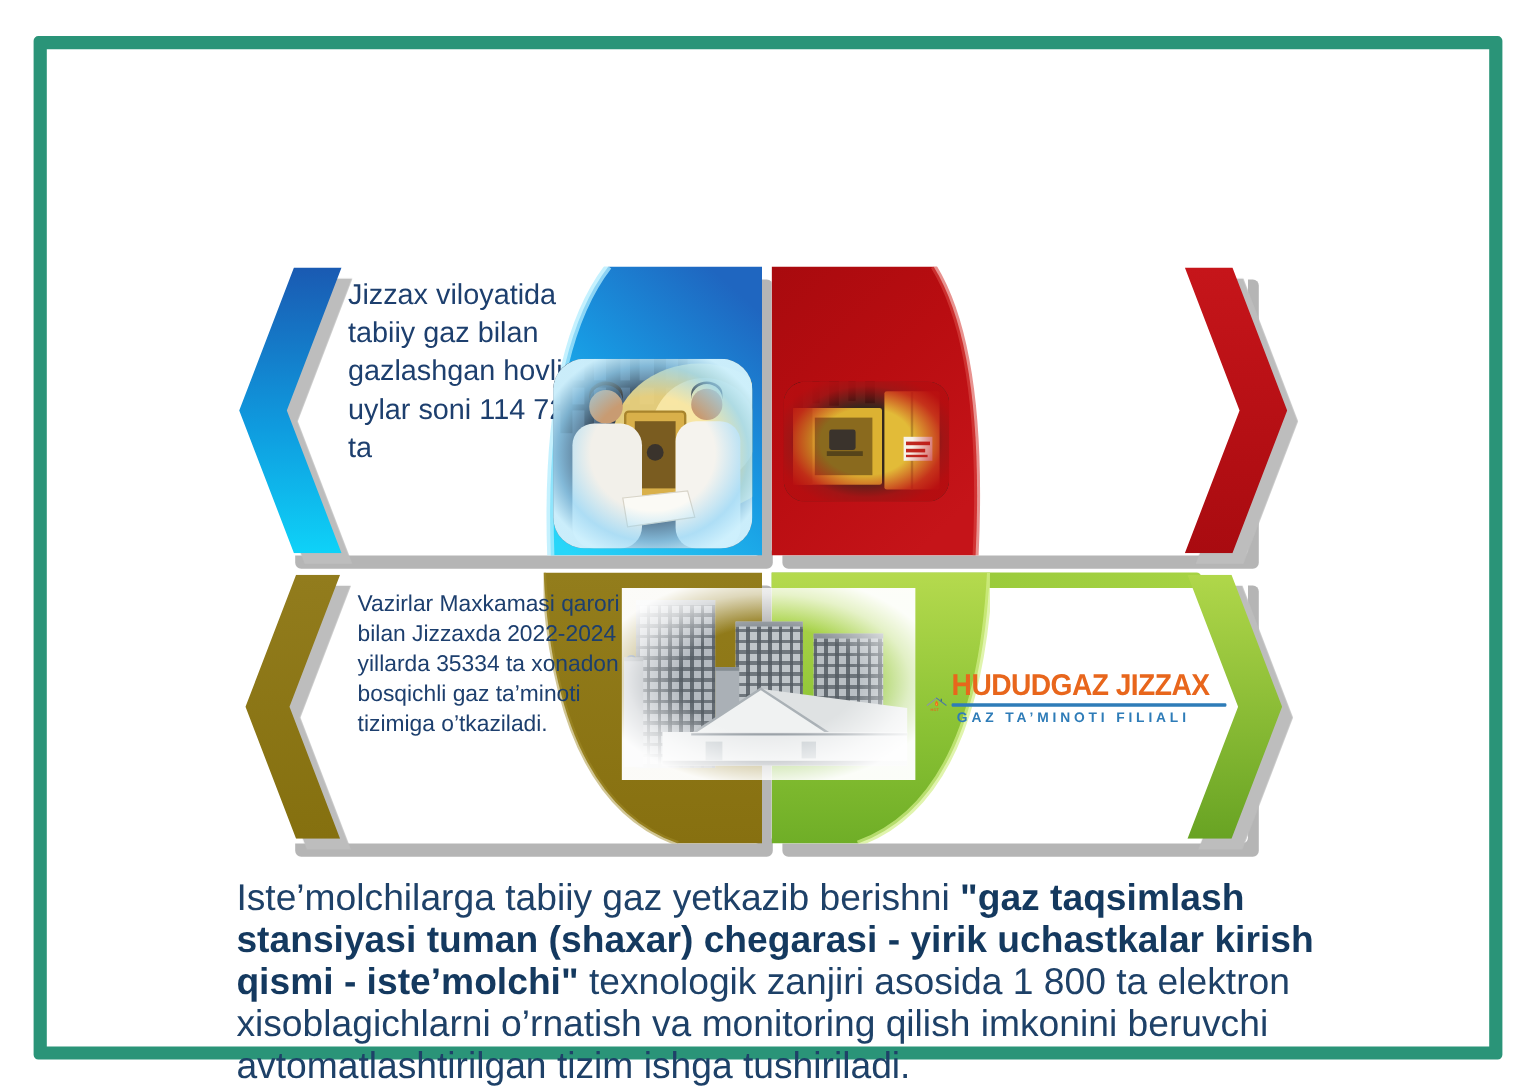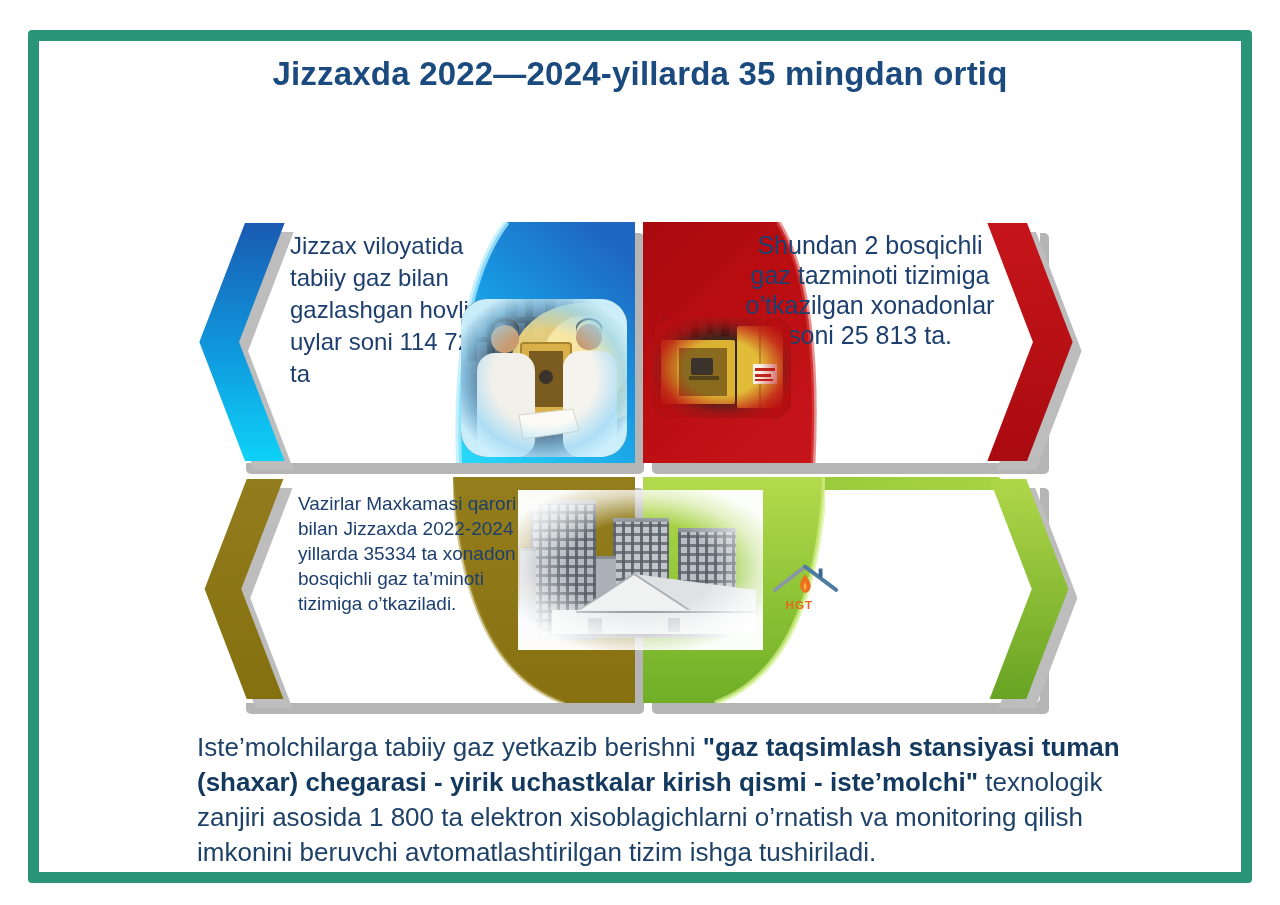--- a/index.html
+++ b/index.html
@@ -98,31 +98,30 @@
     white-space:nowrap;
   }
   .logo-line{height:3px;background:#2e7cb8;margin-top:2px;border-radius:1px;}
   .logo-sub{
     color:#2e7cb8;font-weight:700;font-size:11.5px;letter-spacing:3.2px;
     margin-top:4px;padding-left:4px;white-space:nowrap;
   }
 
   .footer{
     position:absolute;left:197px;top:730px;width:930px;margin:0;z-index:5;
-    color:#1e4168;font-size:26px;line-height:35px;font-weight:500;
+    color:#1e4168;font-size:31px;line-height:35px;font-weight:500;
   }
   .footer .b{font-weight:800;color:#14395f;}
 </style>
 </head>
 <body>
 
 <div class="frame"></div>
 
 <h1 class="title">
-  <span>Jizzaxda 2022—2024-yillarda 35 mingdan ortiq</span>
 </h1>
 
 <svg class="chev chev-tl" width="86" height="238" viewBox="0 0 86 240">
   <defs>
     <linearGradient id="gChevBlue" x1="0" y1="0" x2="0" y2="1">
       <stop offset="0" stop-color="#1a5ab2"></stop>
         <stop offset="0.55" stop-color="#0f9ade"></stop>
         <stop offset="1" stop-color="#0ed2f8"></stop>
     </linearGradient>
   </defs>
@@ -182,21 +181,20 @@
     <defs>
       <linearGradient id="gRed" x1="0" y1="0" x2="0.7" y2="1">
         <stop offset="0" stop-color="#a80a0e"></stop>
           <stop offset="0.5" stop-color="#b90d11"></stop>
           <stop offset="1" stop-color="#c51419"></stop>
       </linearGradient>
     </defs>
     <path d="M0,0 H135 Q178,70 170,241 H0 Z" fill="url(#gRed)"></path>
     <path d="M135,0 Q178,70 170,241" fill="none" stroke="#d84a44" stroke-width="5" opacity="0.6"></path>
   </svg>
-  <p class="panel-text text-tr">Shundan 2 bosqichli gaz tazminoti tizimiga o’tkazilgan xonadonlar soni 25 813 ta.</p>
 </div>
 
 <div class="photo photo-cabinet">
   <svg width="138" height="100" viewBox="0 0 138 100">
     <rect width="138" height="100" fill="#33271d"></rect>
     <g fill="#1f1812">
       <rect x="8" y="0" width="8" height="22"></rect>
         <rect x="24" y="0" width="6" height="18"></rect>
       <rect x="38" y="0" width="8" height="20"></rect>
         <rect x="54" y="0" width="6" height="16"></rect>
@@ -296,15 +294,20 @@
 
 <div class="logo">
   <svg width="68" height="58" viewBox="0 0 70 58">
     <path d="M3,32 L34,8" stroke="#8a97a3" stroke-width="4" fill="none" stroke-linecap="round"></path>
     <path d="M34,8 L66,32" stroke="#4f7d9f" stroke-width="4" fill="none" stroke-linecap="round"></path>
     <rect x="48" y="10" width="4" height="9" fill="#3a6a8a"></rect>
     <path d="M34,16 C29,23 27,28 31,33 C33,35.5 36,35.5 38,33 C42,28 39,23 34,16 Z" fill="#ed6f1d"></path>
     <path d="M34,24 C32,27 32,30 34,32.5 C36,30 36,27 34,24 Z" fill="#f9b23c"></path>
     <text x="14" y="52" font-size="12" font-weight="bold" fill="#e8661c" letter-spacing="1">HGT</text>
   </svg>
+  <div class="logo-right">
+    <div class="logo-name">HUDUDGAZ JIZZAX</div>
+    <div class="logo-line"></div>
+    <div class="logo-sub">GAZ TA’MINOTI FILIALI</div>
+  </div>
 </div>
 
 <p class="footer"><span>Iste’molchilarga tabiiy gaz yetkazib berishni </span><span class="b">"gaz taqsimlash stansiyasi tuman (shaxar) chegarasi - yirik uchastkalar kirish qismi - iste’molchi"</span><span> texnologik zanjiri asosida 1 800 ta elektron xisoblagichlarni o’rnatish va monitoring qilish imkonini beruvchi avtomatlashtirilgan tizim ishga tushiriladi.</span></p>
 
 </body></html>

